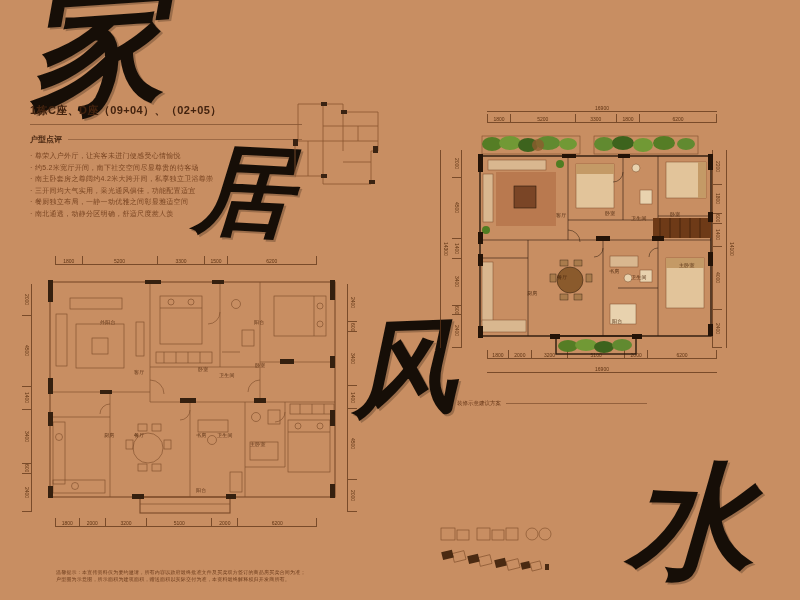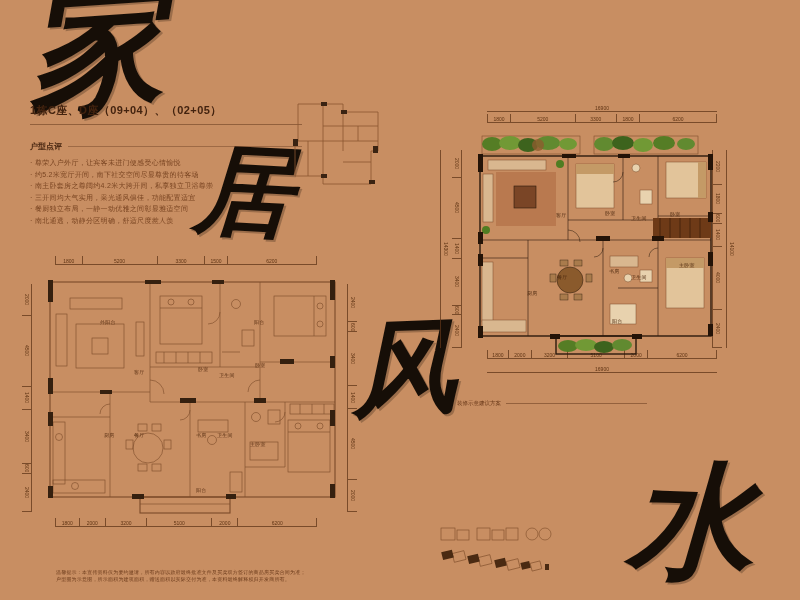--- a/index.html
+++ b/index.html
@@ -7,21 +7,21 @@
   #page{position:relative;width:800px;height:600px;background:#c88e62;overflow:hidden;}
   .abs{position:absolute;}
   
   .callig{position:absolute;color:#160e07;font-family:"DejaVu Serif","Liberation Serif",serif;
           font-weight:bold;font-style:italic;line-height:1;text-shadow:2px 2px 0 rgba(20,10,4,.25);}
   
   #hdr{left:30px;top:103px;width:272px;color:#43230f;}
   .hdr-title{font-size:11px;font-weight:bold;letter-spacing:.4px;}
   .hdr-sub{font-size:9.5px;font-weight:bold;margin-top:3px;}
   .hdr-rule{height:1px;background:rgba(80,40,16,.45);margin-top:6px;}
-  .review-row{display:flex;align-items:center;margin-top:16px;}
+  .review-row{display:flex;align-items:center;margin-top:9px;}
   .review-title{font-size:8px;font-weight:bold;color:#4a2812;white-space:nowrap;}
   .review-line{flex:1;height:1px;background:rgba(80,40,16,.35);margin-left:6px;}
   .bullets{margin-top:5px;}
   .bullets span{display:block;font-size:7px;line-height:11.5px;color:#7a4522;letter-spacing:.3px;}
   
   .dimrow{position:absolute;display:flex;align-items:flex-end;border-bottom:1px solid rgba(95,52,24,.75);}
   .dimrow span{display:flex;align-items:flex-end;justify-content:center;height:8px;
                font-size:5px;color:#5f3414;border-right:1px solid rgba(95,52,24,.75);}
   .dimrow span:first-child{border-left:1px solid rgba(95,52,24,.75);}
   .dimtotal{position:absolute;display:flex;align-items:flex-end;justify-content:center;

